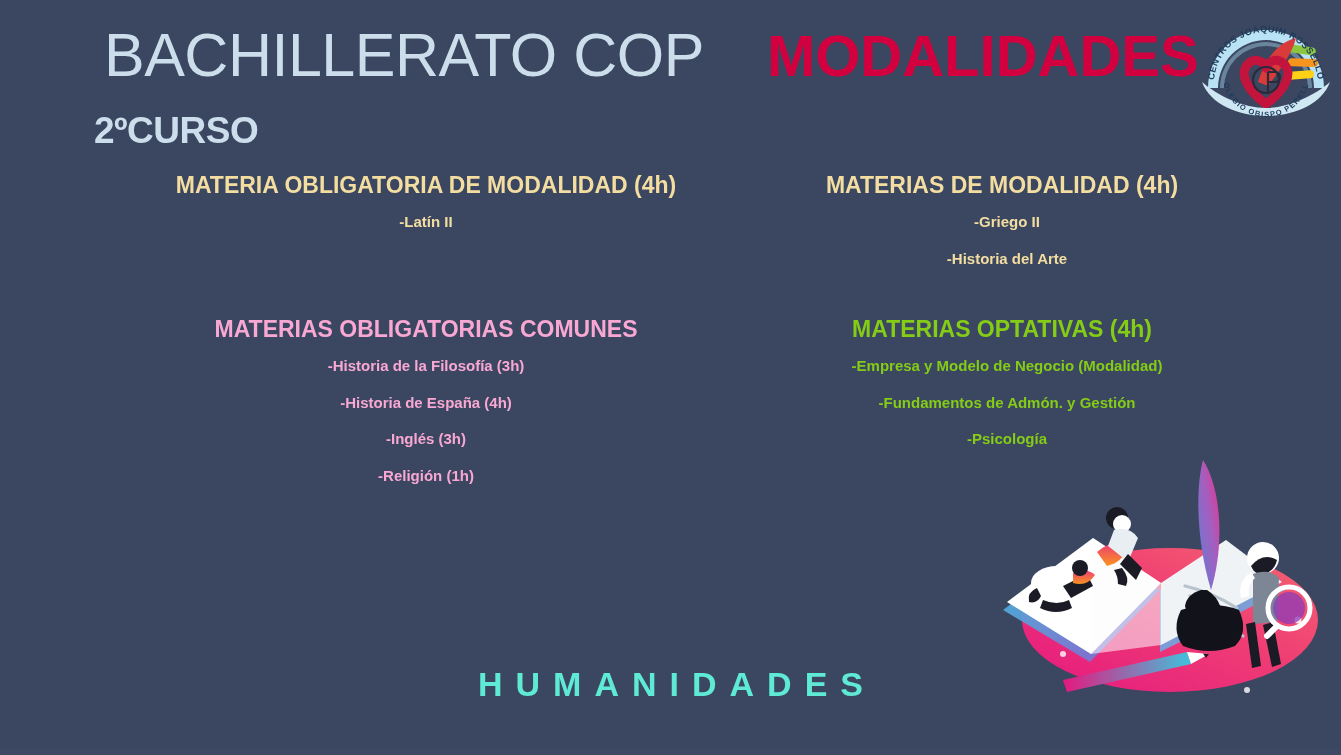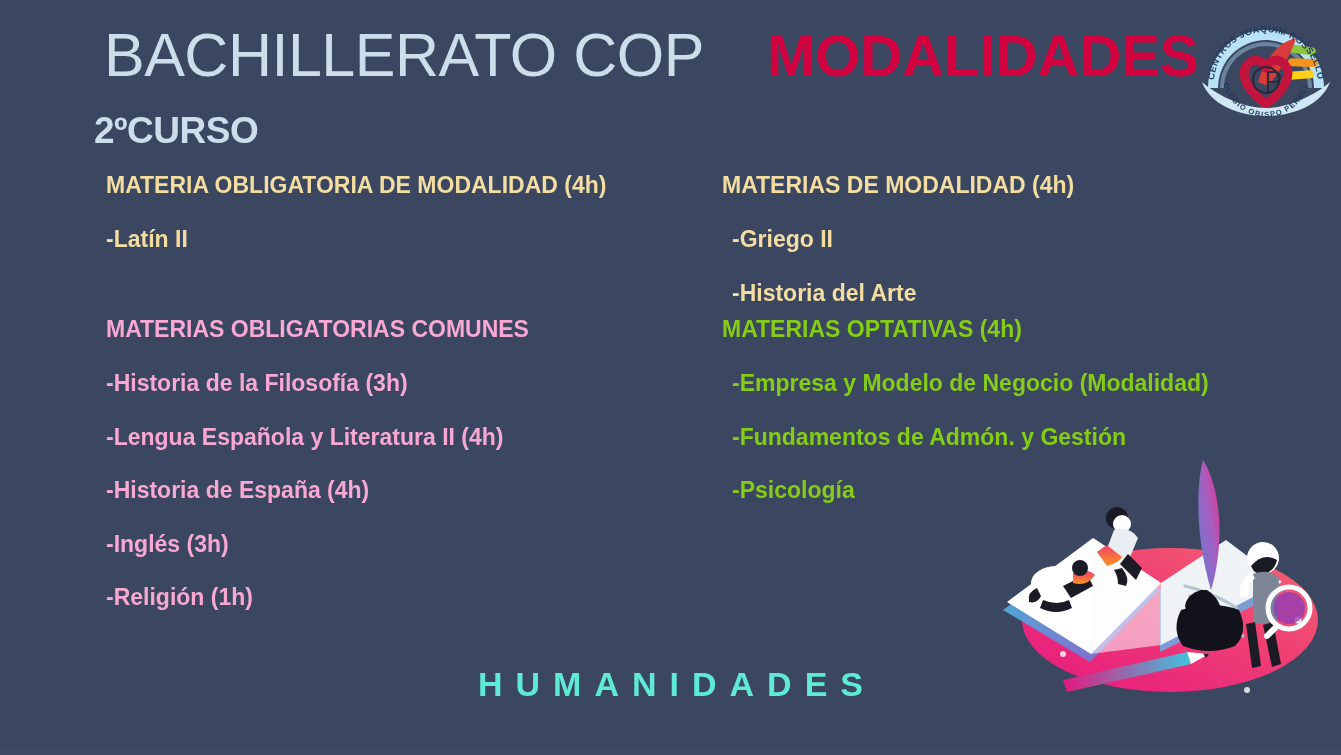--- a/index.html
+++ b/index.html
@@ -61,41 +61,41 @@
     line-height: 46px;
     font-weight: 700;
     color: #ccdeeb;
     letter-spacing: -0.5px;
     white-space: nowrap;
   }
 
   
   .col {
     position: absolute;
+    text-align: center;
   }
   .col-left  { left: 106px; width: 640px; }
   .col-right { left: 722px; width: 560px; }
 
   .blk-a-left  { top: 166px; }
   .blk-a-right { top: 166px; }
   .blk-b-left  { top: 310px; }
   .blk-b-right { top: 310px; }
 
   .sec-head {
     font-size: 23px;
     line-height: 38px;
     font-weight: 700;
     white-space: nowrap;
   }
   .sec-item {
-    font-size: 23px;
+    font-size: 15px;
     line-height: 36.5px;
     font-weight: 700;
     white-space: nowrap;
-    margin-top: 17px;
   }
   .gold .sec-head, .gold .sec-item { color: #f3dda1; }
   .white .sec-head, .white .sec-item { color: #f9a8d4; }
   .blue .sec-head, .blue .sec-item { color: #84cc16; }
 
   .indent { padding-left: 10px; }
 
   
   .footer-word {
     position: absolute;
@@ -140,21 +140,20 @@
   <div class="subtitle">2ºCURSO</div>
 
   <div class="col col-left blk-a-left gold">
     <div class="sec-head">MATERIA OBLIGATORIA DE MODALIDAD (4h)</div>
     <div class="sec-item">-Latín II</div>
   </div>
 
   <div class="col col-left blk-b-left white">
     <div class="sec-head">MATERIAS  OBLIGATORIAS  COMUNES</div>
     <div class="sec-item">-Historia de la Filosofía (3h)</div>
-    <div class="sec-item">-Lengua Española y Literatura II (4h)</div>
     <div class="sec-item">-Historia de España (4h)</div>
     <div class="sec-item">-Inglés  (3h)</div>
     <div class="sec-item">-Religión (1h)</div>
   </div>
 
   <div class="col col-right blk-a-right gold">
     <div class="sec-head">MATERIAS DE MODALIDAD (4h)</div>
     <div class="sec-item indent">-Griego II</div>
     <div class="sec-item indent">-Historia del Arte</div>
   </div>

